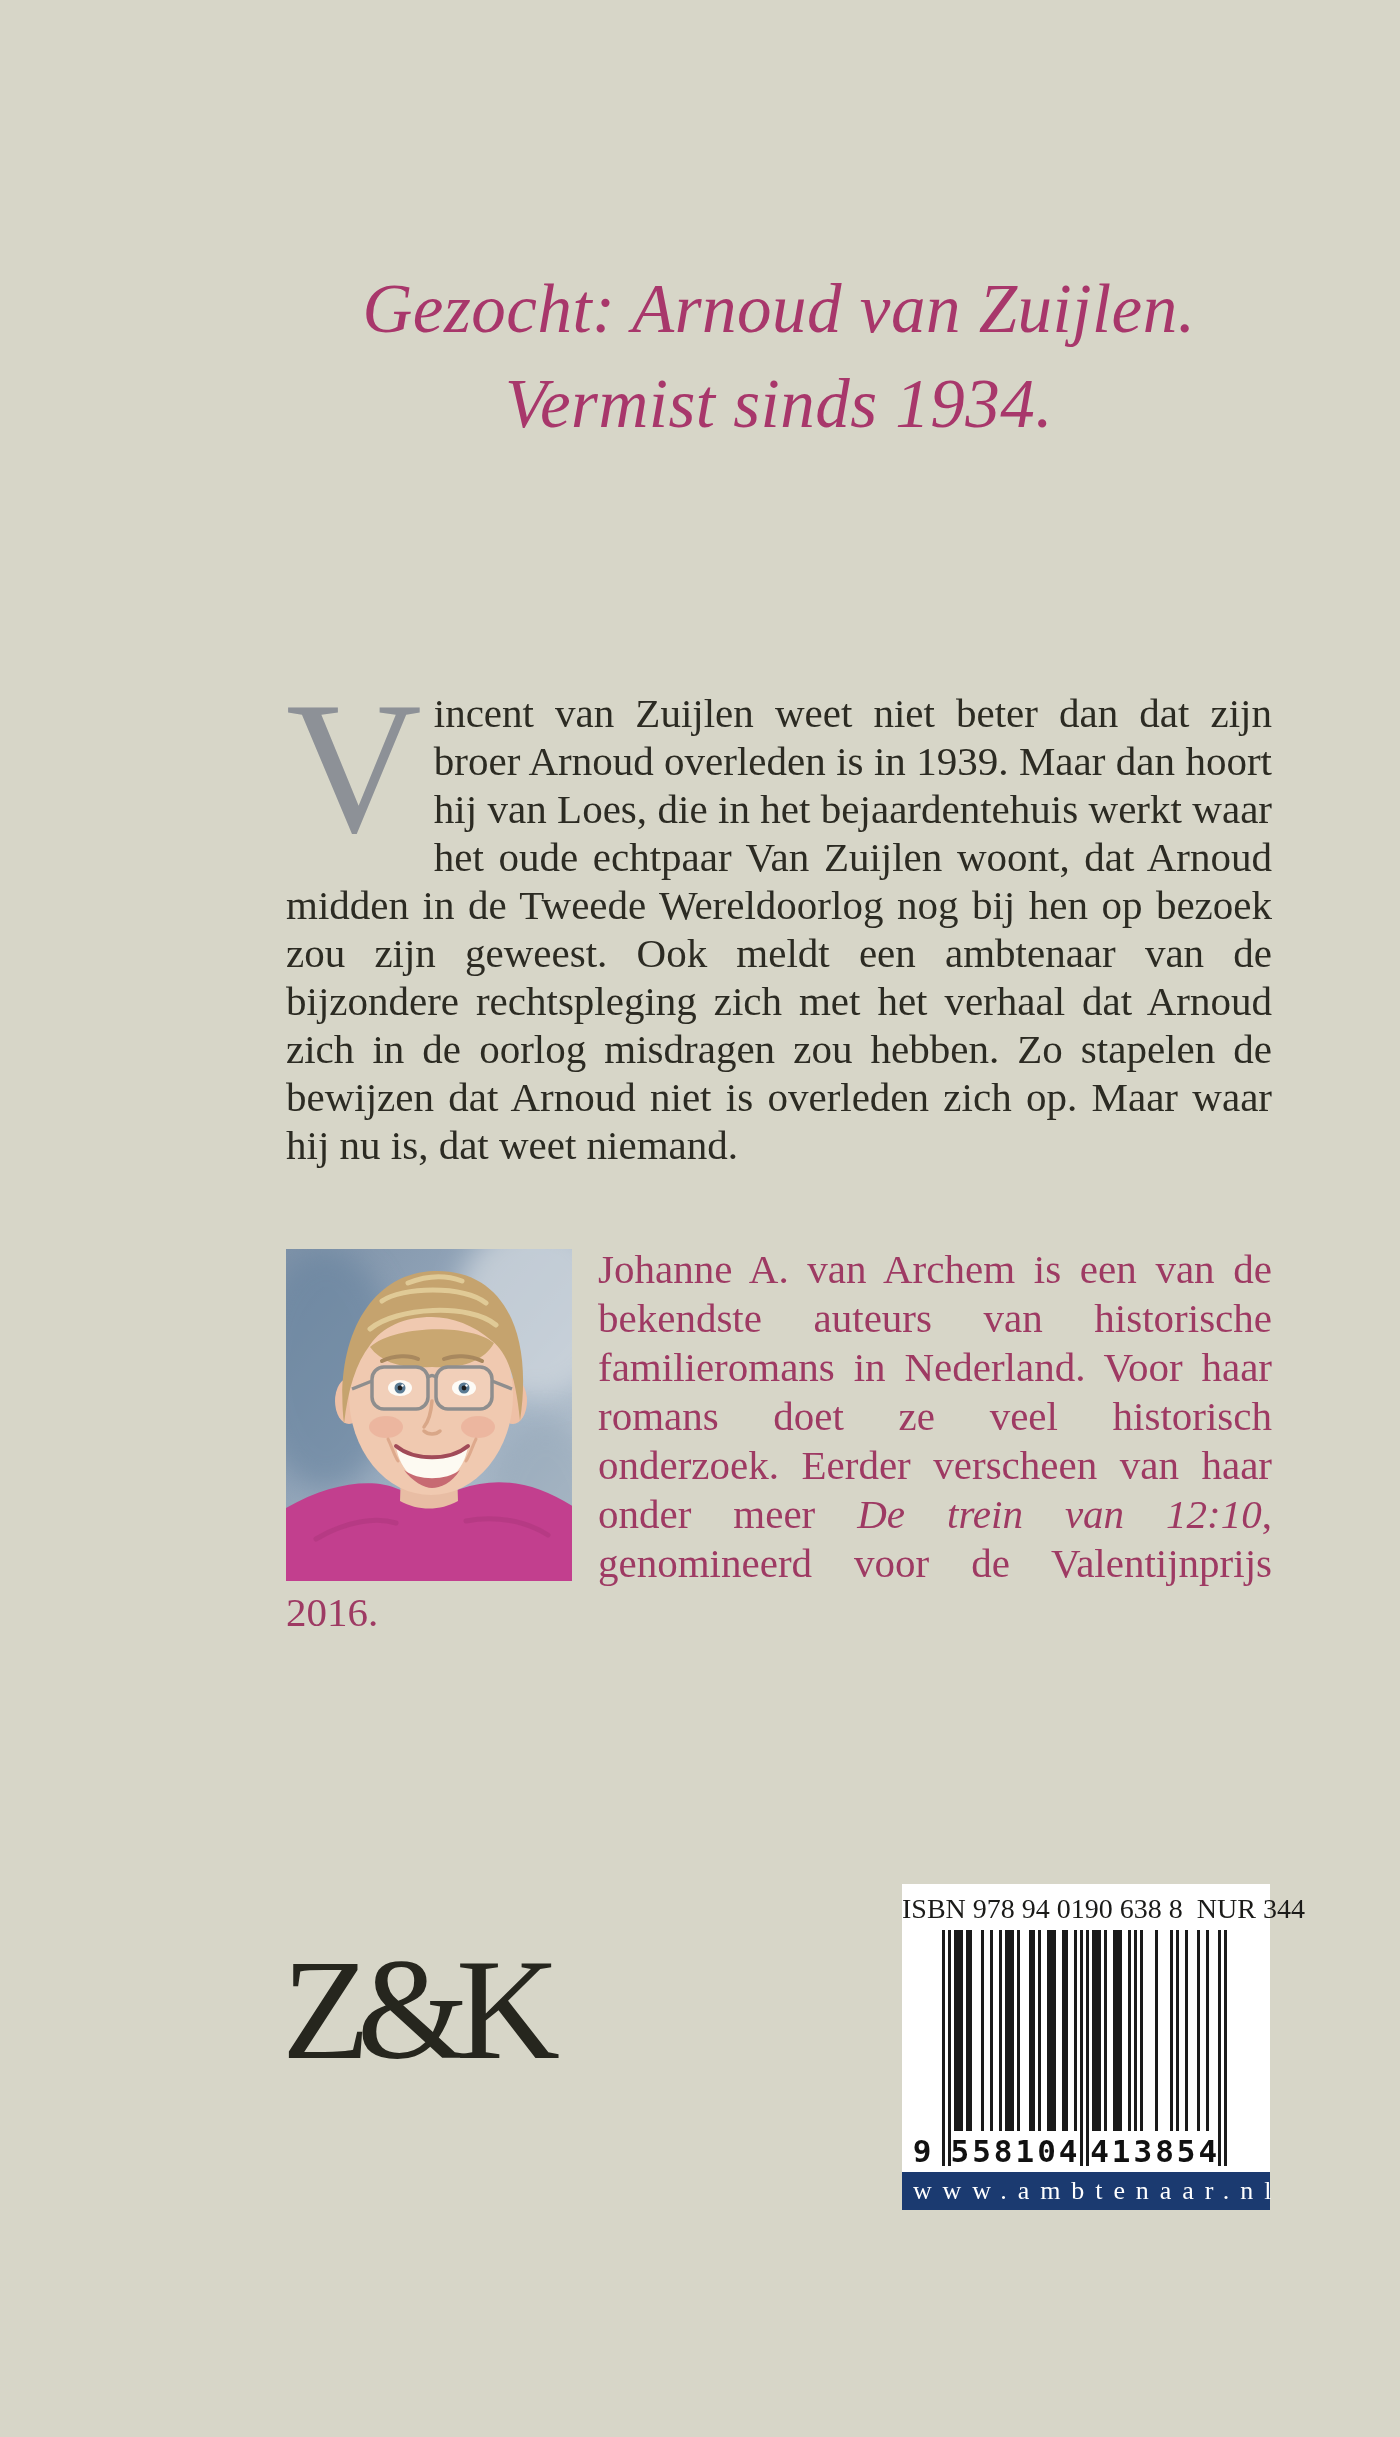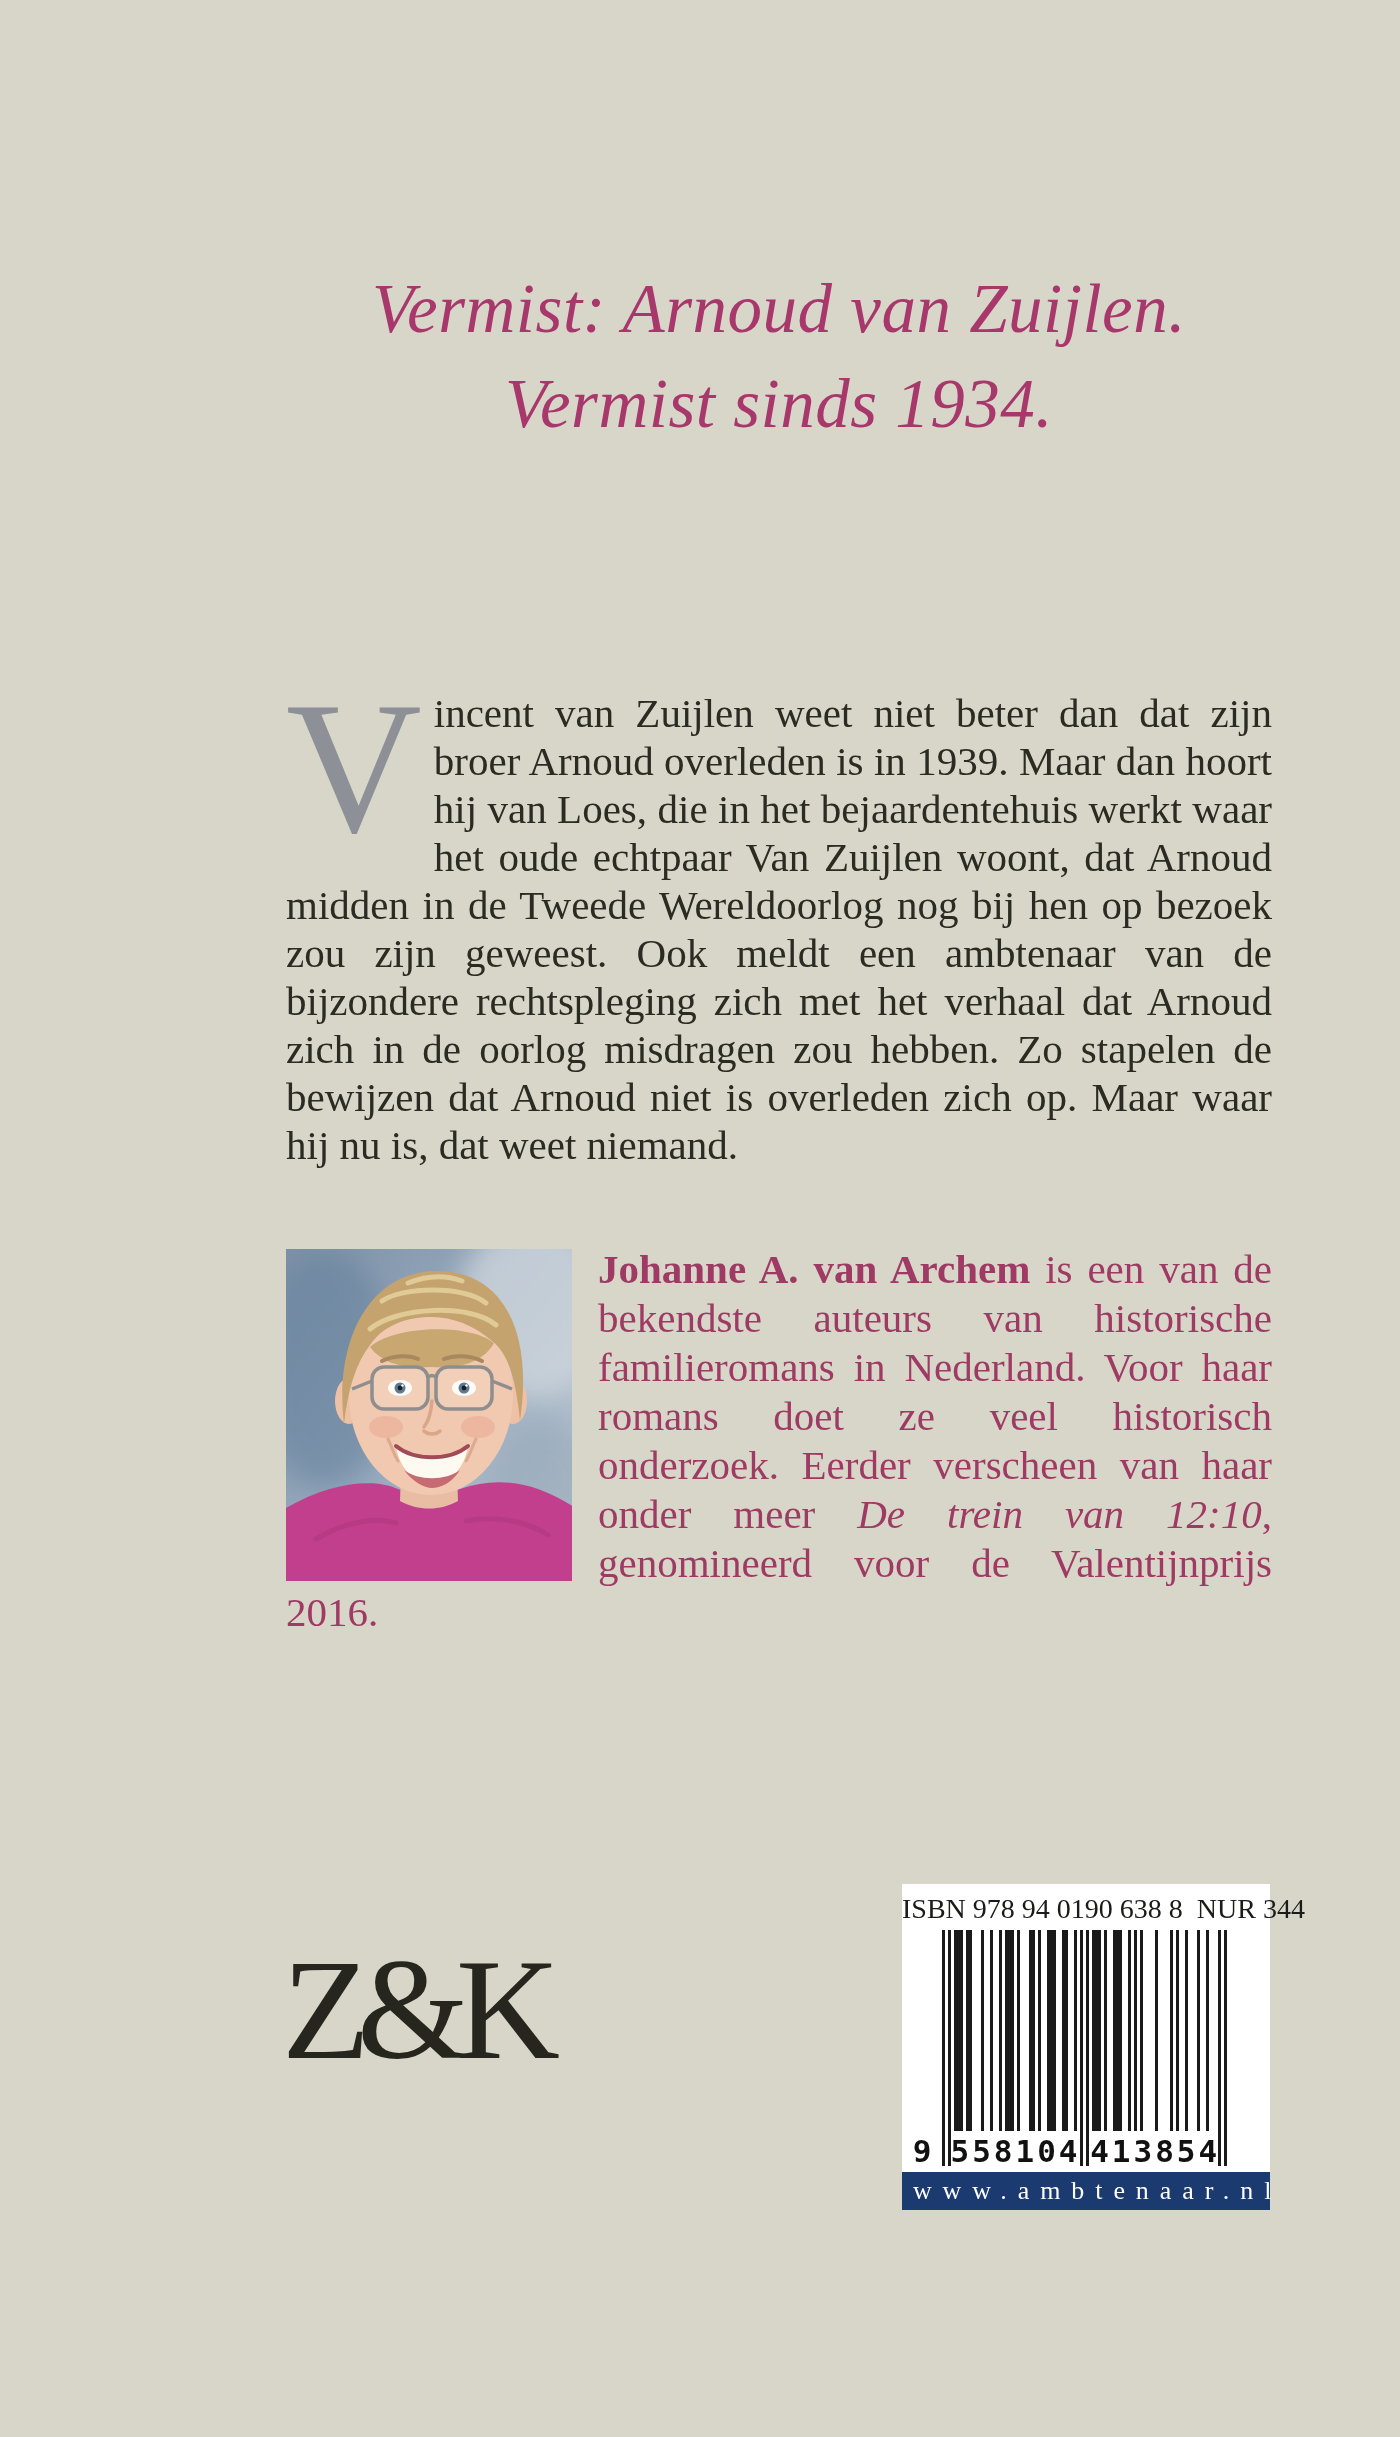--- a/index.html
+++ b/index.html
@@ -44,21 +44,21 @@
     float:left;width:286px;height:332px;
     margin:4px 26px 0 0;
   }
   .photo svg{display:block;width:100%;height:100%;}
   .bio{
     font-size:41px;line-height:49px;
     text-align:justify;
     color:var(--bio-text,#9e3a63);
     margin:0;
   }
-  .bio .name{font-weight:bold;}
+  .bio .name{font-weight:normal;}
   .bio .book{font-style:italic;}
 
   
   .logo{
     position:absolute;left:282px;top:1930px;
     font-size:144px;line-height:160px;
     letter-spacing:-0.09em;
     color:var(--logo-ink,#26261e);
   }
 
@@ -106,21 +106,21 @@
     letter-spacing:0.42em;
     text-indent:0.42em;
   }
 </style>
 </head>
 <body>
 
 <div class="cover">
 
   <div class="tagline">
-    <div>Vermist: Arnoud van Zuijlen.</div>
+    <div>Gezocht: Arnoud van Zuijlen.</div>
     <div>Vermist sinds 1934.</div>
   </div>
 
   <p class="synopsis">
     <span class="dropcap">V</span><span>incent van Zuijlen weet niet beter dan dat zijn broer Arnoud overleden is in 1939. Maar dan hoort hij van Loes, die in het bejaardentehuis werkt waar het oude echtpaar Van Zuijlen woont, dat Arnoud midden in de Tweede Wereldoorlog nog bij hen op bezoek zou zijn geweest. Ook meldt een ambtenaar van de bijzondere rechtspleging zich met het verhaal dat Arnoud zich in de oorlog misdragen zou hebben. Zo stapelen de bewijzen dat Arnoud niet is overleden zich op. Maar waar hij nu is, dat weet niemand.</span>
   </p>
 
   <div class="author">
     <div class="photo">
       <svg viewBox="0 0 286 332" preserveAspectRatio="none" aria-hidden="true">

